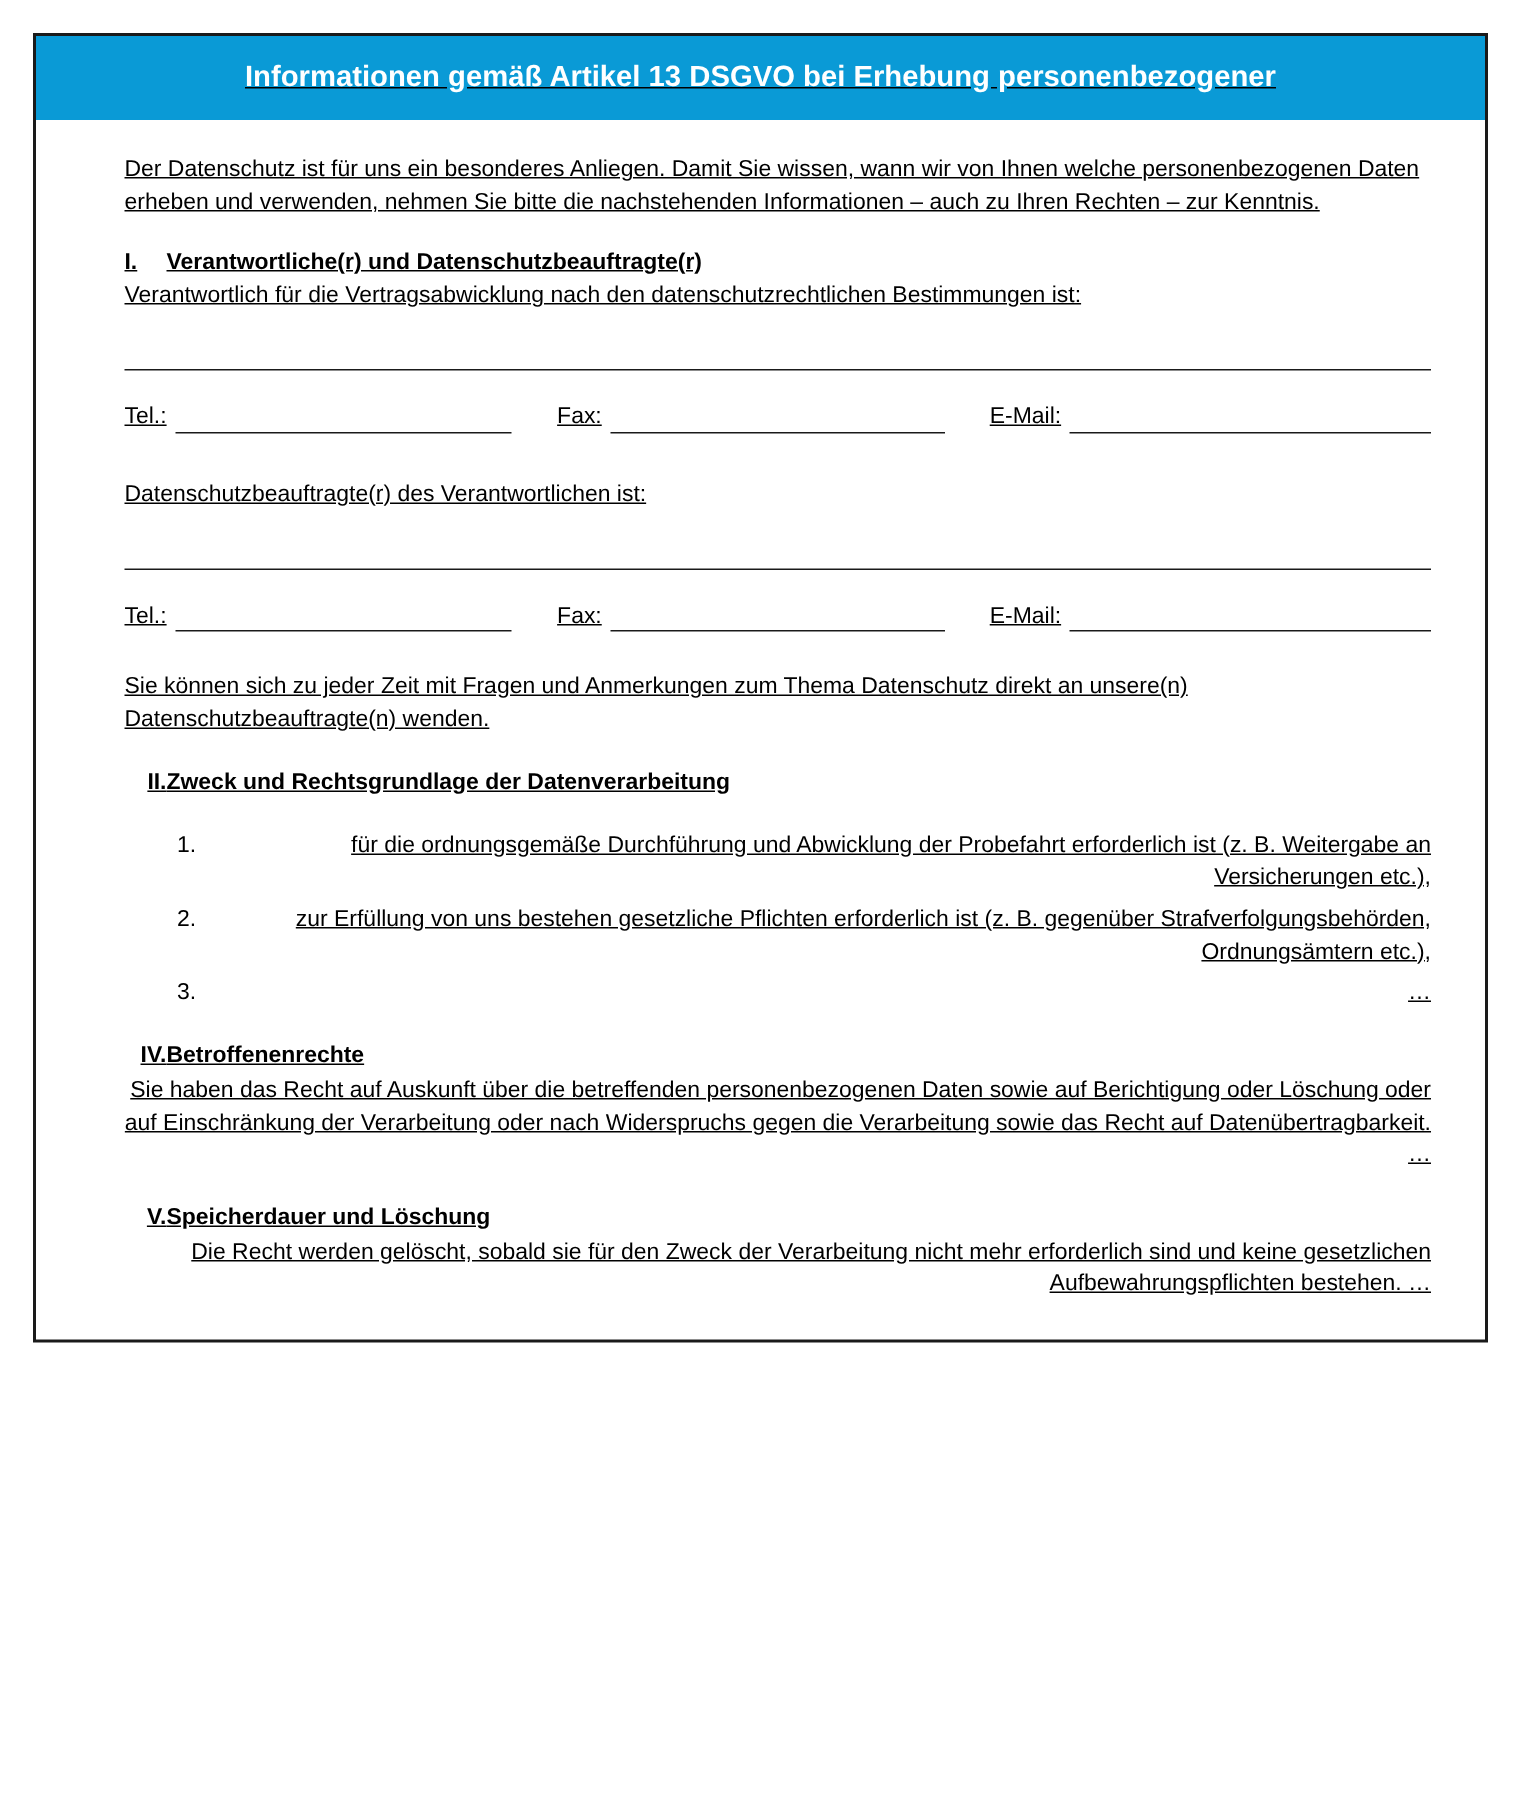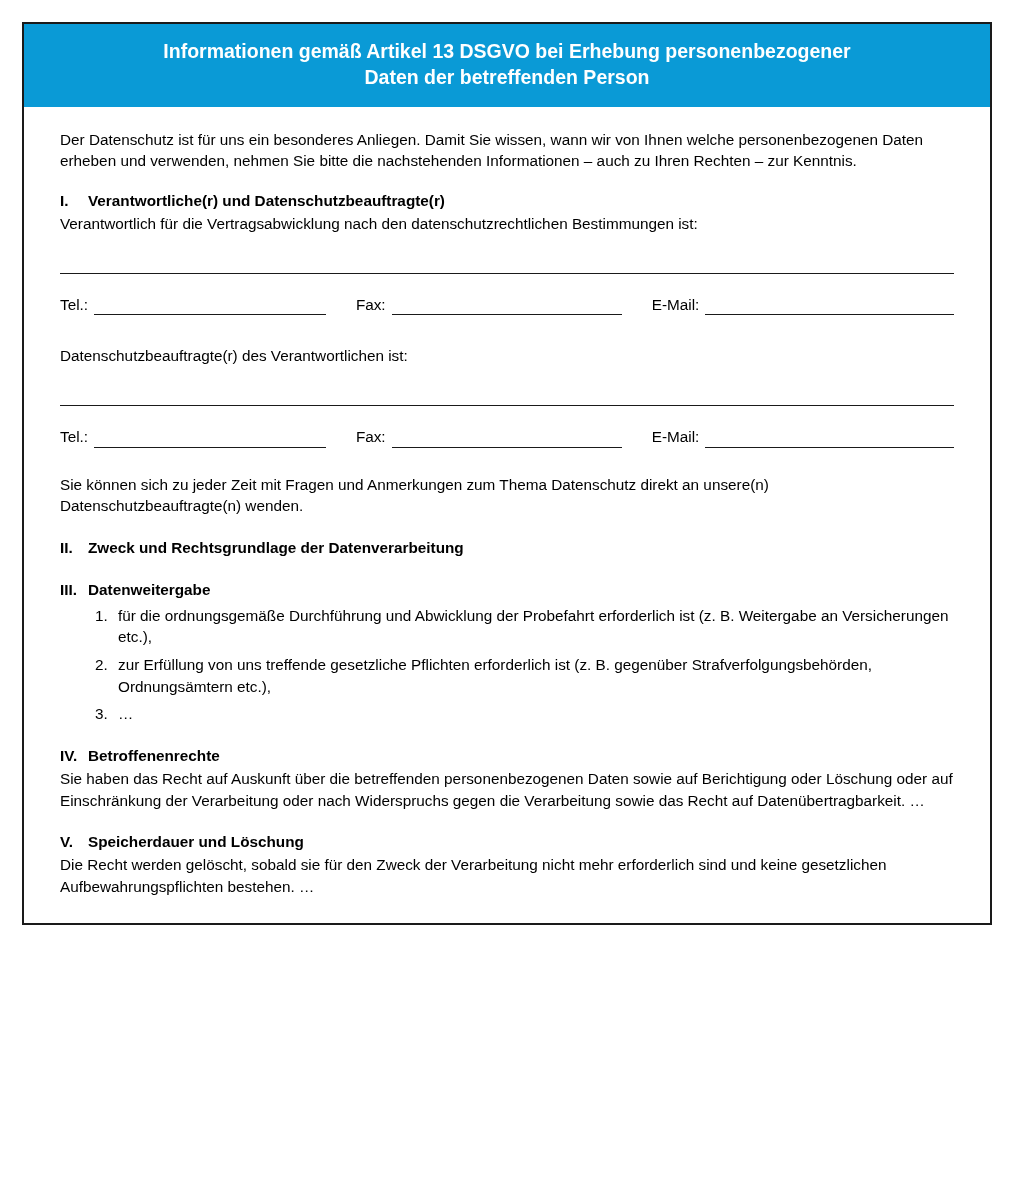--- a/index.html
+++ b/index.html
@@ -17,37 +17,39 @@
     width: 1014px;
     min-height: 1200px;
     box-sizing: border-box;
     padding: 22px 22px 20px 22px;
     background: #ffffff;
   }
   .doc-frame {
     border: 2px solid #1a1a1a;
     box-sizing: border-box;
     width: 970px;
+    text-decoration: underline;
   }
   .doc-header {
     background: #0a9ad6;
     color: #ffffff;
     text-align: center;
     font-weight: bold;
     font-size: 19.5px;
     line-height: 1.35;
     padding: 14px 40px 16px 40px;
     box-sizing: border-box;
   }
   .doc-header .line2 { display: block; }
   .doc-body {
     padding: 22px 36px 26px 36px;
     box-sizing: border-box;
     font-size: 15.3px;
     line-height: 1.42;
+    margin-left: 23px;
   }
   p.intro {
     margin: 0 0 18px 0;
   }
   .sec-title {
     font-weight: bold;
     margin: 0 0 1px 0;
   }
   .sec-title .numeral {
     font-weight: bold;
@@ -94,37 +96,36 @@
   ol.numbered {
     margin: 4px 0 0 0;
     padding-left: 52px;
     list-style-type: decimal;
   }
   ol.numbered li {
     margin-bottom: 6px;
     padding-left: 6px;
   }
   ol.numbered li:last-child { margin-bottom: 0; }
-  .sec-block { margin-top: 20px; }
+  .sec-block { margin-top: 20px; text-align: right; }
   .title-row {
     display: flex;
   }
   .title-row .numeral {
     min-width: 28px;
   }
 </style>
 </head>
 <body>
 
 <div class="page">
   <div class="doc-frame">
 
     <div class="doc-header">
       <span>Informationen gemäß Artikel 13 DSGVO bei Erhebung personenbezogener</span>
-      <span class="line2">Daten der betreffenden Person</span>
     </div>
 
     <div class="doc-body">
 
       <p class="intro">Der Datenschutz ist für uns ein besonderes Anliegen. Damit Sie wissen, wann wir von Ihnen welche personenbezogenen Daten erheben und verwenden, nehmen Sie bitte die nachstehenden Informationen – auch zu Ihren Rechten – zur Kenntnis.</p>
 
       <div class="sec-title title-row">
         <span class="numeral">I.</span>
         <span>Verantwortliche(r) und Datenschutzbeauftragte(r)</span>
       </div>
@@ -173,27 +174,23 @@
       <p class="body-text">Sie können sich zu jeder Zeit mit Fragen und Anmerkungen zum Thema Datenschutz direkt an unsere(n) Datenschutzbeauftragte(n) wenden.</p>
 
       <div class="sec-block">
         <div class="sec-title title-row">
           <span class="numeral">II.</span>
           <span>Zweck und Rechtsgrundlage der Datenverarbeitung</span>
         </div>
       </div>
 
       <div class="sec-block">
-        <div class="sec-title title-row">
-          <span class="numeral">III.</span>
-          <span>Datenweitergabe</span>
-        </div>
         <ol class="numbered">
           <li>für die ordnungsgemäße Durchführung und Abwicklung der Probefahrt erforderlich ist (z. B. Weitergabe an Versicherungen etc.),</li>
-          <li>zur Erfüllung von uns treffende gesetzliche Pflichten erforderlich ist (z. B. gegenüber Strafverfolgungsbehörden, Ordnungsämtern etc.),</li>
+          <li>zur Erfüllung von uns bestehen gesetzliche Pflichten erforderlich ist (z. B. gegenüber Strafverfolgungsbehörden, Ordnungsämtern etc.),</li>
           <li>…</li>
         </ol>
       </div>
 
       <div class="sec-block">
         <div class="sec-title title-row">
           <span class="numeral">IV.</span>
           <span>Betroffenenrechte</span>
         </div>
         <p class="body-text">Sie haben das Recht auf Auskunft über die betreffenden personenbezogenen Daten sowie auf Berichtigung oder Löschung oder auf Einschränkung der Verarbeitung oder nach Widerspruchs gegen die Verarbeitung sowie das Recht auf Datenübertragbarkeit.  …</p>

